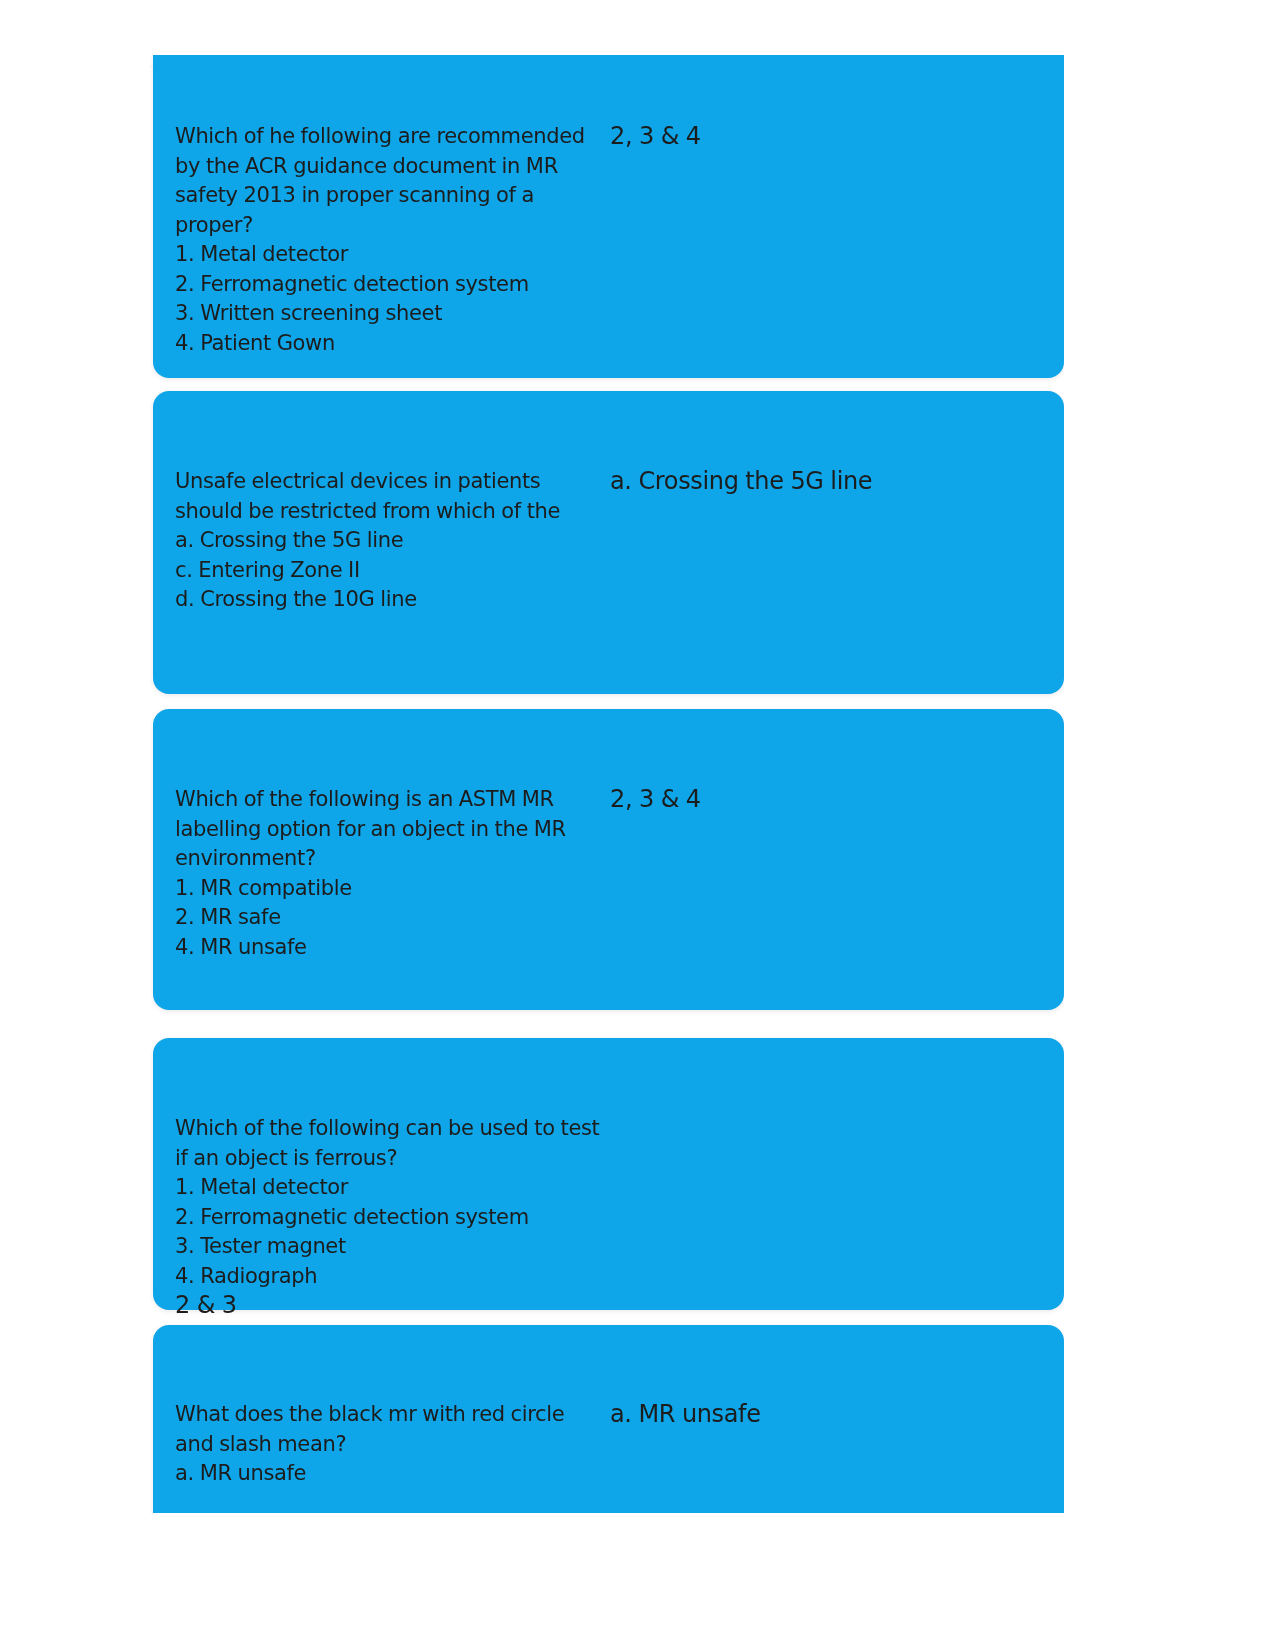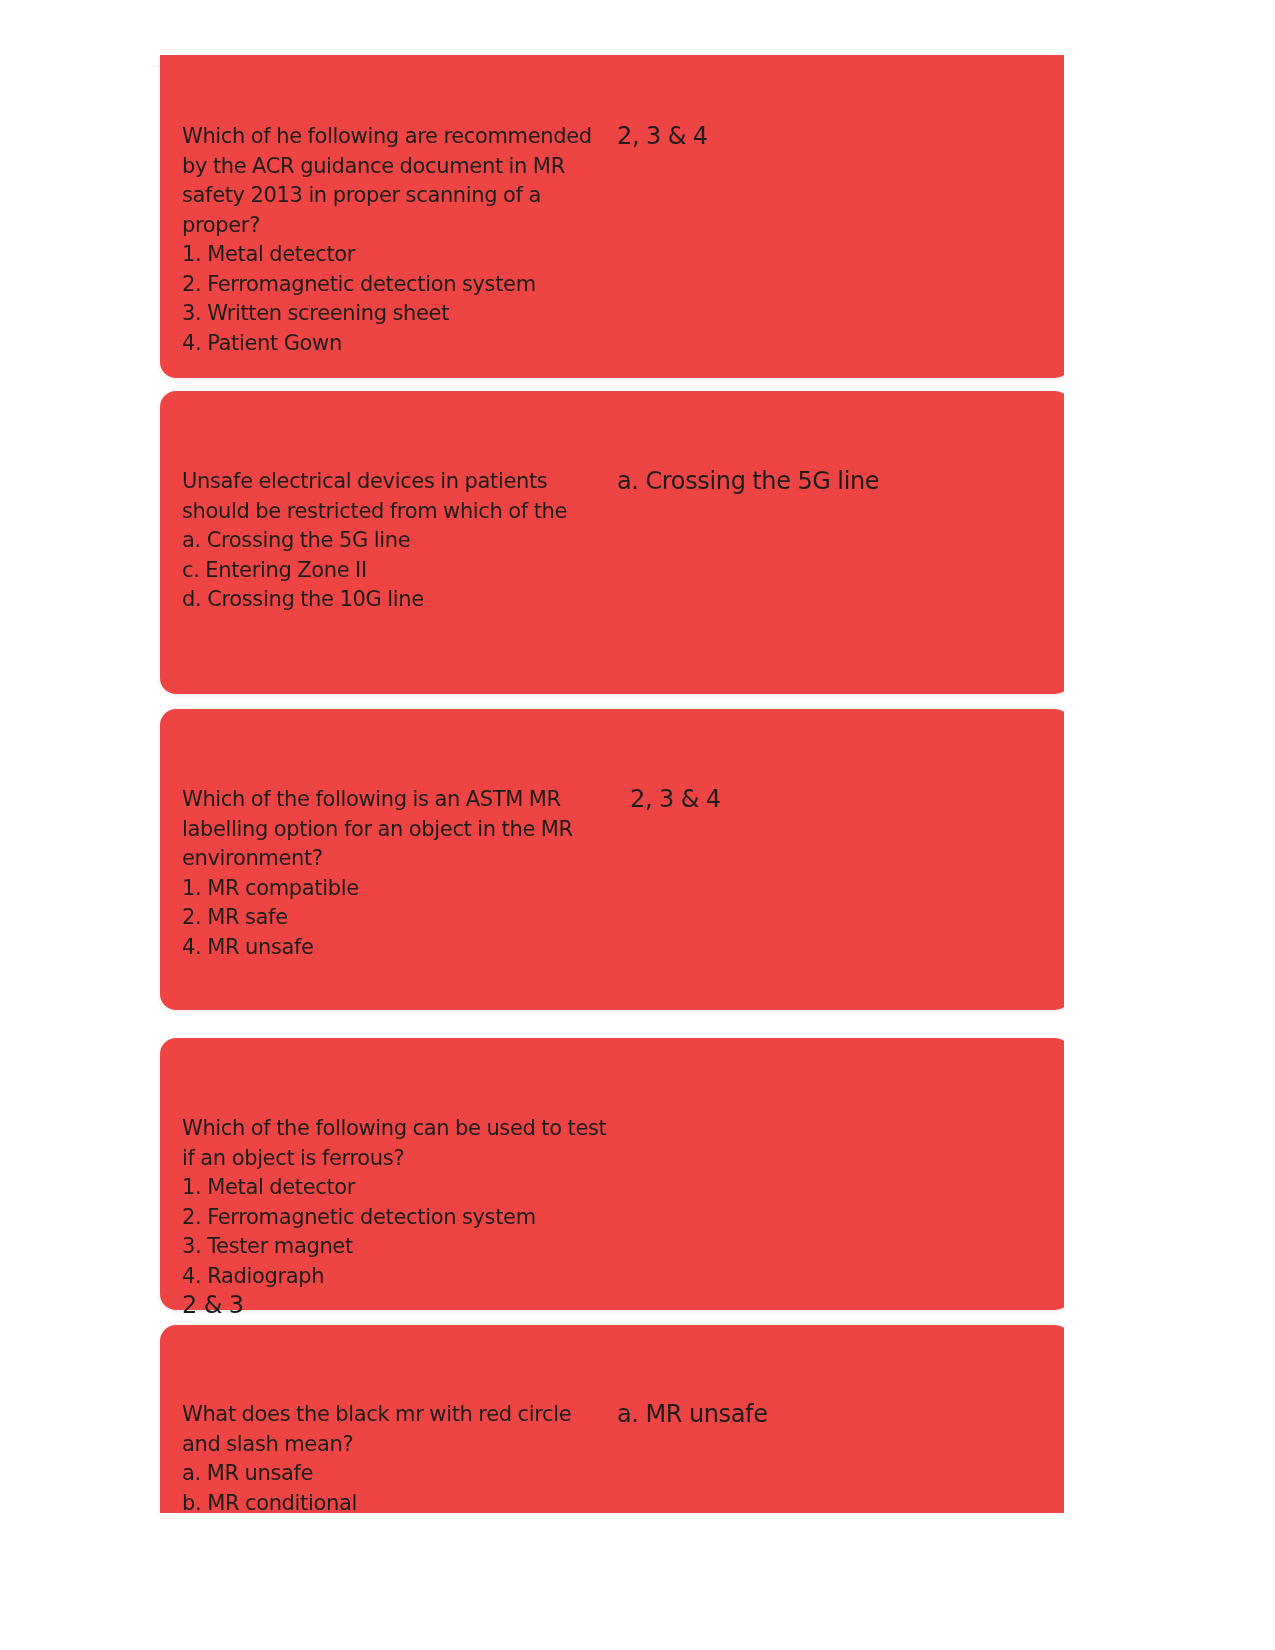--- a/index.html
+++ b/index.html
@@ -12,22 +12,22 @@
       color: #1c1c1c;
     }
     .viewport {
       position: absolute;
       left: 150px; top: 55px;
       width: 914px; height: 1458px;
       overflow: hidden;
     }
     .card {
       position: absolute;
-      left: 10px; width: 911px;
-      background: #ef4444;
+      left: 3px; width: 911px;
+      background: #0ea5e9;
       border-radius: 16px;
       box-shadow: 0 1px 4px rgba(0,0,0,0.07), 0 2px 10px rgba(0,0,0,0.03);
     }
     .card.first { border-top-left-radius: 0; border-top-right-radius: 0; }
     .card-row {
       position: absolute;
       left: 22px; right: 22px;
       display: flex;
     }
     .term {
@@ -80,21 +80,21 @@
         <span class="line">should be restricted from which of the</span>
         <span class="line">a. Crossing the 5G line</span>
         <span class="line">c. Entering Zone II</span>
         <span class="line">d. Crossing the 10G line</span>
       </div>
       <div class="definition">a. Crossing the 5G line</div>
     </div>
   </div>
 
   <div class="card" style="top:654px; height:301px;">
-    <div class="card-row" style="top:76px;gap:13px;">
+    <div class="card-row" style="top:76px;">
       <div class="term">
         <span class="line">Which of the following is an ASTM MR</span>
         <span class="line">labelling option for an object in the MR</span>
         <span class="line">environment?</span>
         <span class="line">1. MR compatible</span>
         <span class="line">2. MR safe</span>
         <span class="line">4. MR unsafe</span>
       </div>
       <div class="definition">2, 3 &amp; 4</div>
     </div>
@@ -113,19 +113,18 @@
       <div class="definition">2 &amp; 3</div>
     </div>
   </div>
 
   <div class="card" style="top:1270px; height:260px;">
     <div class="card-row" style="top:75px;">
       <div class="term">
         <span class="line">What does the black mr with red circle</span>
         <span class="line">and slash mean?</span>
         <span class="line">a. MR unsafe</span>
-        <span class="line">b. MR conditional</span>
       </div>
       <div class="definition">a. MR unsafe</div>
     </div>
   </div>
 
 </div>
 
 </body></html>

